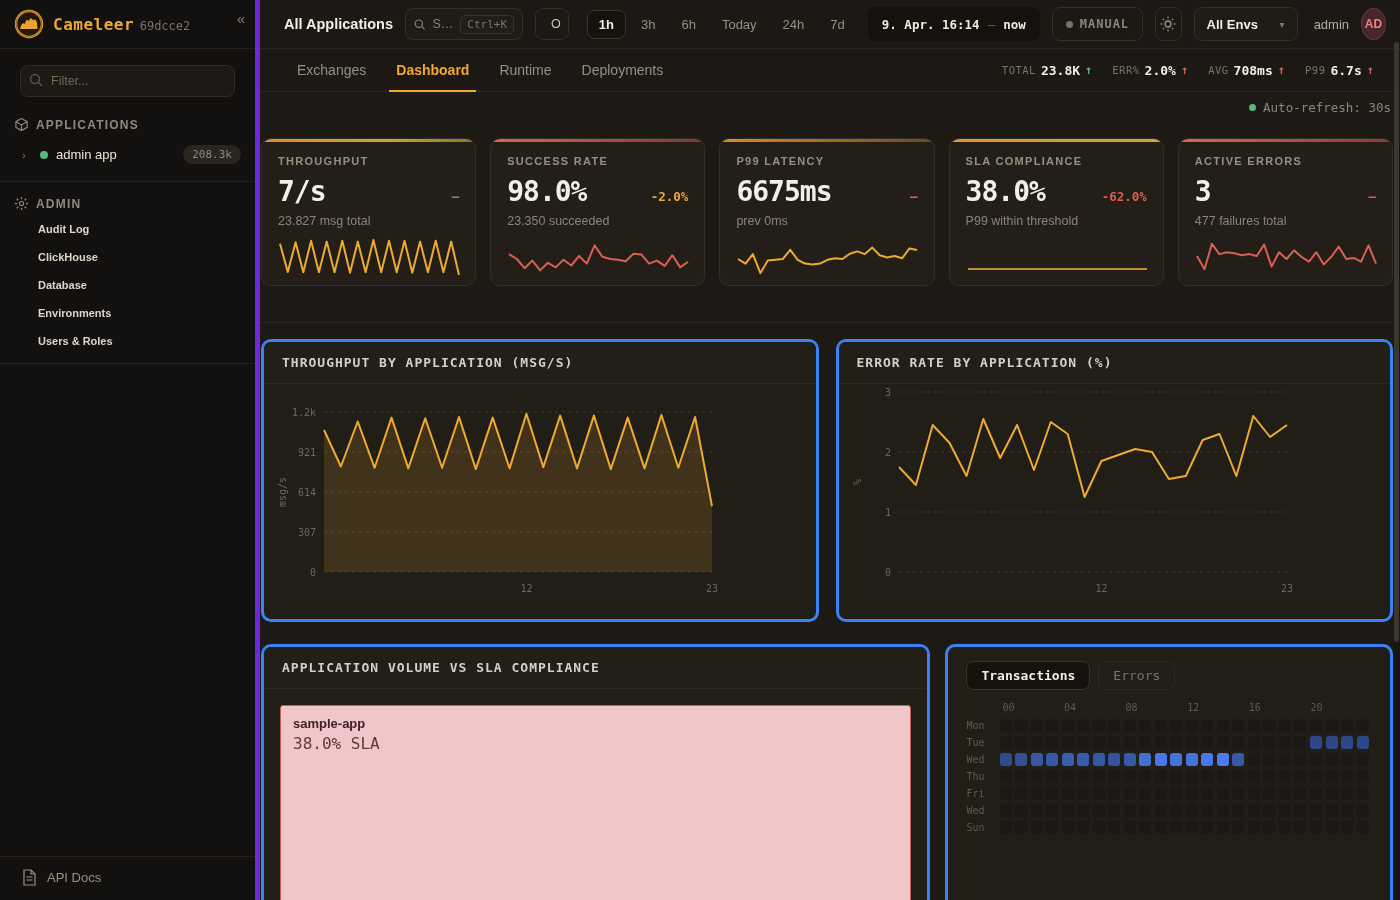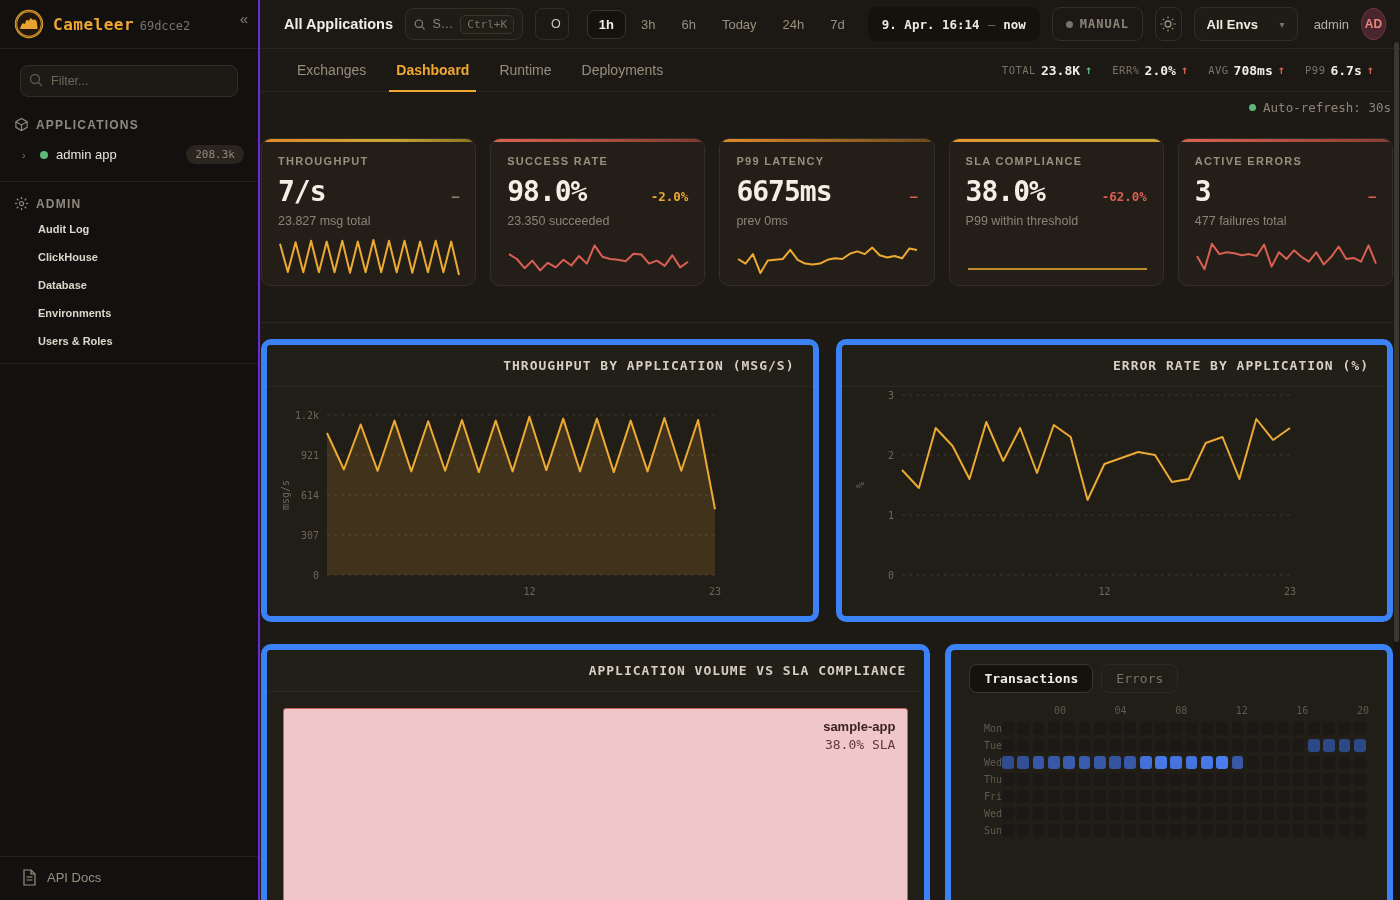--- a/index.html
+++ b/index.html
@@ -8,21 +8,21 @@
     position:relative;
     background:#1d1914;
     color:#efeae0;
     font-family:"Liberation Sans", sans-serif;
     font-size:13px;
   }
 
   
   .sidebar {
     position:absolute; left:0; top:0; width:260px; height:900px;
-    background:#131110; border-right:2px solid #6d28d9;
+    background:#131110; border-right:5px solid #6d28d9;
     display:flex; flex-direction:column;
   }
   .sb-head { height:49px; display:flex; align-items:center; gap:9px; padding:0 14px; border-bottom:1px solid #262217; position:relative; }
   .logo-badge { width:30px; height:30px; flex:0 0 30px; }
   .brand { font-family:"DejaVu Sans Mono",monospace; font-weight:bold; font-size:16px; color:#f0a832; letter-spacing:0.5px; }
   .brand-ver { font-family:"DejaVu Sans Mono",monospace; font-size:12px; color:#79736a; margin-left:2px; }
   .collapse-btn { position:absolute; right:10px; top:10px; color:#8a8478; font-size:15px; cursor:pointer; }
   .sb-filter { margin:16px 20px 6px; position:relative; }
   .sb-filter input {
     width:100%; height:32px; background:#1d1a15; border:1px solid #312d25; border-radius:8px;
@@ -102,33 +102,33 @@
   .kpi-valrow { display:flex; align-items:baseline; justify-content:space-between; margin-top:8px; }
   .kpi-value { font-family:"DejaVu Sans Mono",monospace; font-weight:bold; font-size:28px; color:#f4efe4; letter-spacing:-1px; }
   .kpi-delta { font-family:"DejaVu Sans Mono",monospace; font-weight:bold; font-size:12.5px; }
   .kpi-delta.muted { color:#8b8578; } .kpi-delta.orange { color:#f0a832; } .kpi-delta.red { color:#d95f52; }
   .kpi-sub { font-size:12.5px; color:#8b8476; margin-top:6px; }
   .kpi-spark { position:absolute; left:16px; right:16px; bottom:8px; }
 
   .section-divider { border-top:1px solid #2b2721; margin-top:36px; }
 
   .charts-row { display:flex; gap:17px; margin-top:16px; }
-  .panel { background:#211d17; border:6px solid #3b82f6; border-radius:10px; overflow:hidden;text-align:right; }
+  .panel { background:#211d17; border:3px solid #3b82f6; border-radius:10px; overflow:hidden; }
   .panel-head { padding:13px 18px; border-bottom:1px solid #2b2721; background:#221e18; }
   .panel-title { font-family:"DejaVu Sans Mono",monospace; font-weight:bold; font-size:13px;
     letter-spacing:1px; color:#d6d0c2; }
   .chart-panel { width:558px; height:283px; }
   .chart-body { padding:2px 0 0 8px; }
 
   .bottom-row { display:flex; gap:15px; margin-top:22px; }
   .treemap-panel { width:670px; height:330px; }
   .treemap-body { padding:16px; height:284px; }
   .treemap-box { width:100%; height:100%; background:#f1c6c8; border:1.5px solid #c65f5b; border-radius:3px; padding:10px 12px; }
   .tm-name { color:#392326; font-weight:bold; font-size:13px; }
-  .tm-sla { color:#5d3a3c; font-family:"DejaVu Sans Mono",monospace; font-size:13px; margin-top:3px; }
+  .tm-sla { color:#5d3a3c; font-family:"DejaVu Sans Mono",monospace; font-size:16px; margin-top:3px; }
 
   .heatmap-panel { width:448px; height:330px; }
   .hm-body { padding:14px 18px; }
   .hm-tabs { display:flex; gap:8px; }
   .hm-tab { border:1px solid #2e2a22; border-radius:8px; padding:6px 14px; font-family:"DejaVu Sans Mono",monospace;
     font-size:13px; color:#7a7466; cursor:pointer; }
   .hm-tab.active { background:#15120e; border-color:#3a352b; color:#f2ede2; font-weight:bold; }
   .hm-grid { margin-top:12px; font-family:"DejaVu Sans Mono",monospace; }
   .hm-hours { display:flex; padding-left:36px; color:#5f5a4e; font-size:10px; height:14px; }
   .hm-hours span { width:66px; display:inline-block; }

